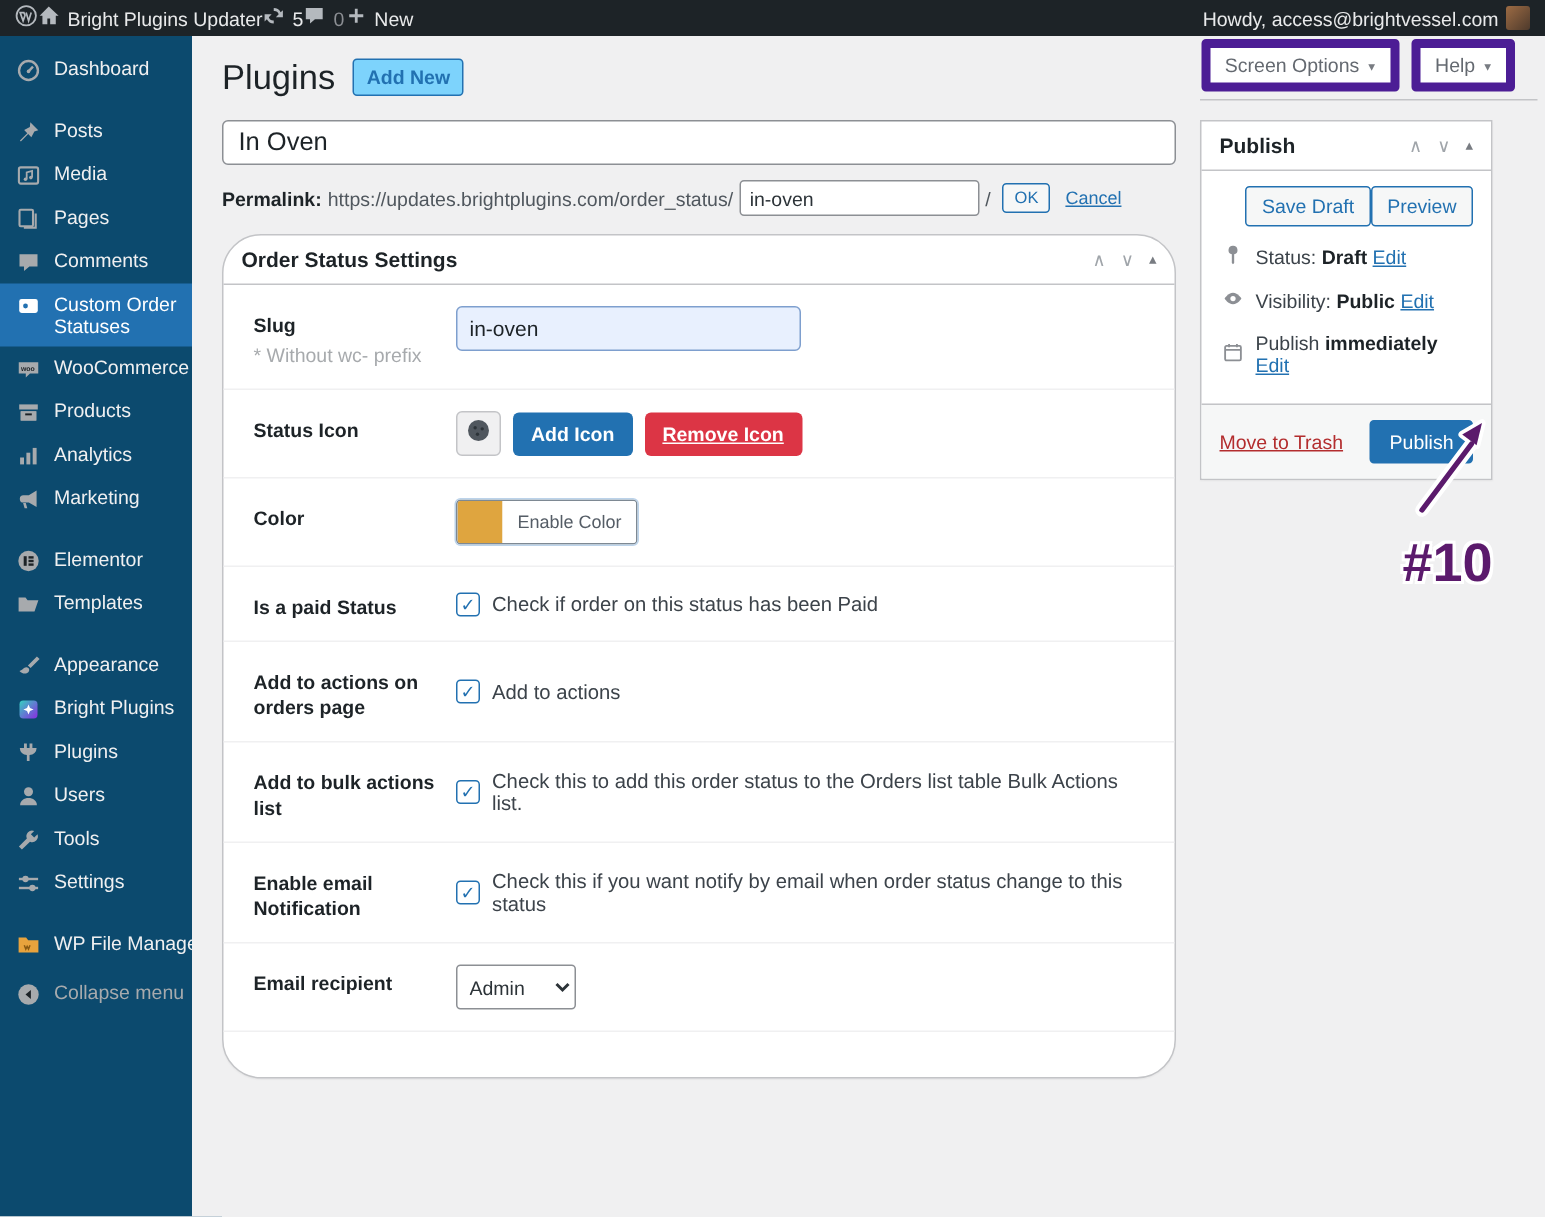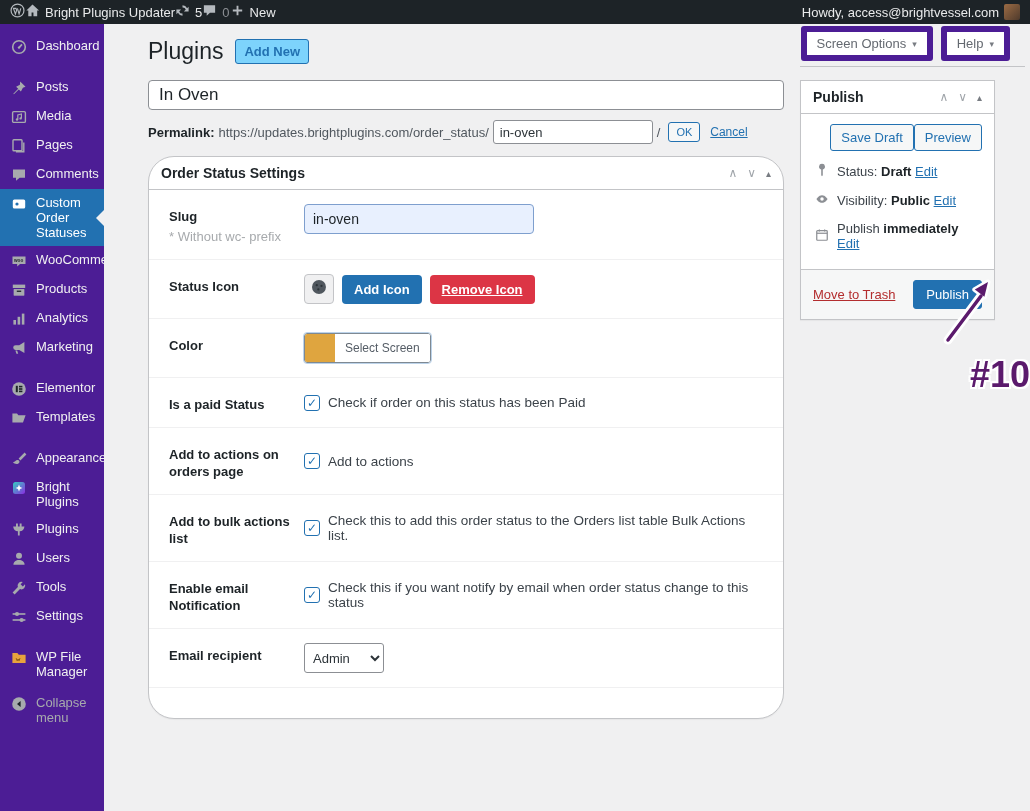--- a/index.html
+++ b/index.html
@@ -9,21 +9,21 @@
   
   .admin-bar { position:absolute; top:0; left:0; width:1030px; height:24px; background:#1d2327;
     display:flex; align-items:center; justify-content:space-between; padding:0 10px; z-index:50; }
   .ab-left, .ab-right { display:flex; align-items:flex-start; gap:0; }
   .ab-item { display:flex; align-items:center; gap:5px; color:#e9eaeb; font-size:13px; cursor:pointer; }
   .ab-item svg { width:15px; height:15px; fill:#b4b9be; }
   .ab-count-dim { color:#8c8f94; }
   .ab-avatar { width:16px; height:16px; border-radius:2px; background:linear-gradient(135deg,#9c6b44,#4e3a2c); }
 
   
-  .sidebar { position:absolute; top:24px; left:0; width:104px; height:787px; background:#4c1d95; padding-top:8px; }
+  .sidebar { position:absolute; top:24px; left:0; width:148px; height:787px; background:#0c4a6e; padding-top:8px; }
   .menu-item { position:relative; display:flex; align-items:flex-start; gap:8px; padding:6px 4px 6px 10px;
     color:#f0f0f1; font-size:13px; line-height:15px; cursor:pointer; }
   .menu-item .mi { flex:0 0 18px; display:flex; justify-content:center; padding-top:1px; }
   .menu-item .mi svg { width:16px; height:16px; fill:#a7aaad; }
   .menu-item.sep { margin-top:12px; }
   .menu-item.active { background:#2271b1; color:#fff; }
   .menu-item.active .mi svg { fill:#fff; }
   .menu-item.active::after { content:""; position:absolute; right:0; top:50%; transform:translateY(-50%);
     border:8px solid transparent; border-right-color:#f0f0f1; }
   .menu-item.collapse { color:#a7aaad; margin-top:4px; }
@@ -106,21 +106,21 @@
   .pp-meta b { color:#1d2327; }
   .edit-link { color:#2271b1; text-decoration:underline; cursor:pointer; }
   .pp-footer { background:#f6f7f7; border-top:1px solid #c3c4c7; padding:10px 12px; display:flex;
     align-items:center; justify-content:space-between; }
   .trash-link { color:#b32d2e; text-decoration:underline; font-size:13px; cursor:pointer; }
   .publish-btn { background:#2271b1; border:1px solid #2271b1; color:#fff; border-radius:3px; font-size:13px;
     font-weight:400; padding:6px 12px; cursor:pointer; }
 
   
   .anno-arrow { position:absolute; top:236px; left:772px; width:130px; height:95px; pointer-events:none; }
-  .anno-label { position:absolute; top:330px; left:772px; width:130px; text-align:right;
+  .anno-label { position:absolute; top:330px; left:772px; width:130px; text-align:center;
     font-size:36px; font-weight:700; color:#5b1a6c; pointer-events:none;
     text-shadow:-2px -2px 0 #fff, 2px -2px 0 #fff, -2px 2px 0 #fff, 2px 2px 0 #fff, 0 -2px 0 #fff, 0 2px 0 #fff, -2px 0 0 #fff, 2px 0 0 #fff; }
 </style>
 </head>
 <body>
 
 <div class="admin-bar">
   <div class="ab-left">
     <span class="ab-item">
       <svg viewBox="0 0 20 20">
@@ -418,21 +418,21 @@
         <button class="btn-blue">Add Icon</button>
         <button class="btn-red">Remove Icon</button>
       </div>
     </div>
 
     <div class="srow">
       <div class="srow-label">Color</div>
       <div class="srow-ctrl">
         <button class="color-btn">
           <span class="color-swatch"></span>
-          <span class="color-btn-label">Select Screen</span>
+          <span class="color-btn-label">Enable Color</span>
         </button>
       </div>
     </div>
 
     <div class="srow">
       <div class="srow-label">Is a paid Status</div>
       <div class="srow-ctrl">
         <span class="checkbox">✓</span>
         <span class="cb-label">Check if order on this status has been Paid</span>
       </div>

